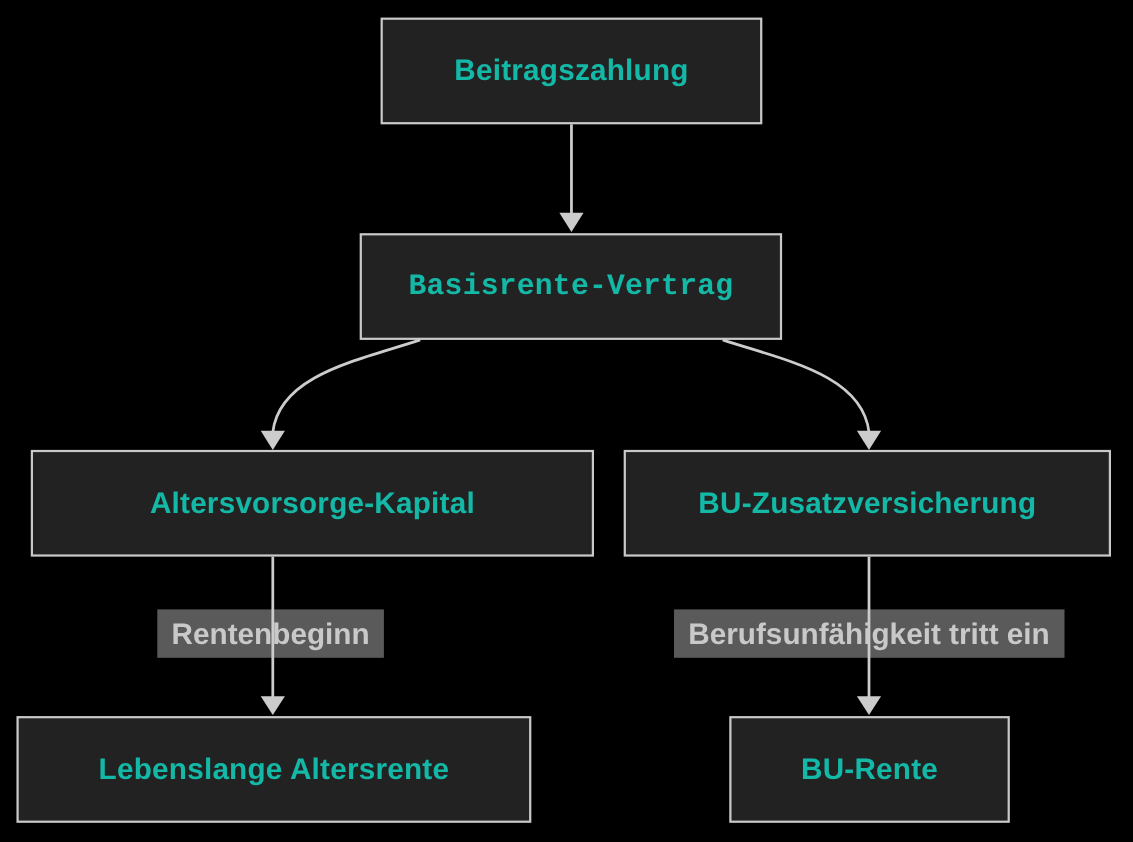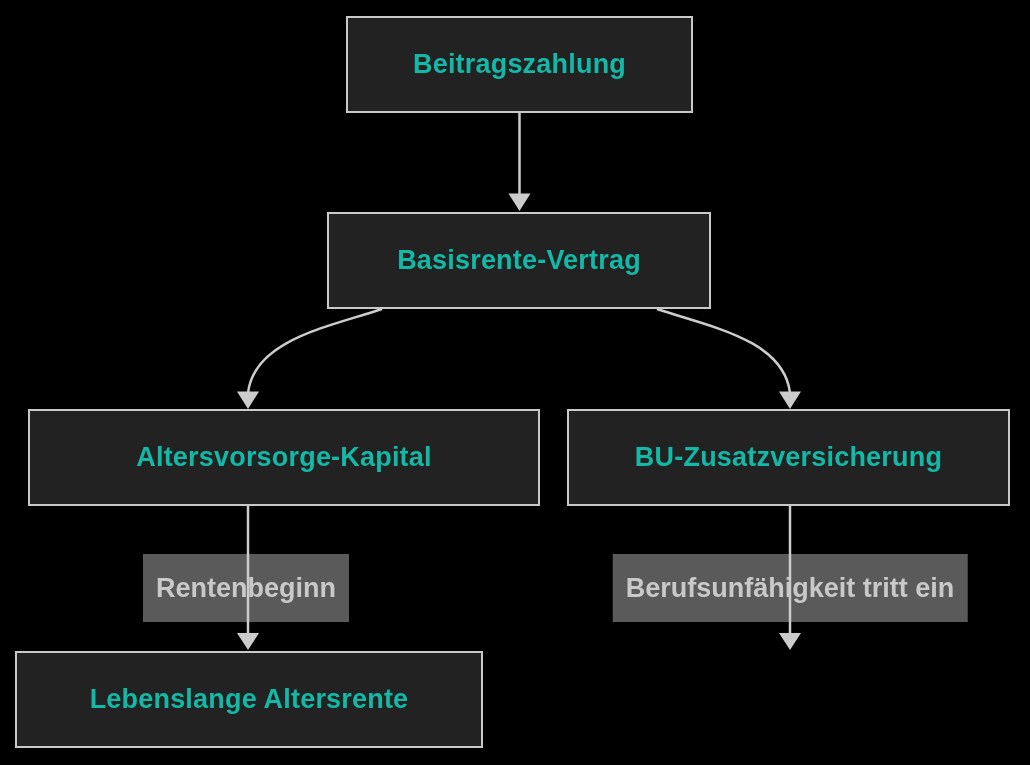--- a/index.html
+++ b/index.html
@@ -25,33 +25,33 @@
     font-size: 27px;
     font-weight: bold;
     display: flex;
     align-items: center;
     justify-content: center;
     text-align: center;
     white-space: nowrap;
     letter-spacing: 0.2px;
   }
   .n-beitragszahlung        { left: 346px; top: 16px;  width: 347px; height: 97px; }
-  .n-basisrente             { left: 327px; top: 212px; width: 384px; height: 97px; }
+  .n-basisrente             { left: 327px; top: 212px; width: 384px; height: 97px; font-family: Liberation Mono, monospace; }
   .n-altersvorsorge         { left: 28px;  top: 409px; width: 512px; height: 97px; }
   .n-bu-zusatz              { left: 567px; top: 409px; width: 443px; height: 97px; }
   .n-lebenslange            { left: 15px;  top: 651px; width: 468px; height: 97px; }
   .n-bu-rente               { left: 663px; top: 651px; width: 255px; height: 97px; }
 
   .edge-label {
     position: absolute;
     z-index: 1;
     top: 554px;
     height: 44px;
     line-height: 44px;
-    padding: 12px 13px;
+    padding: 0 13px;
     background: #5a5a5a;
     color: #c9c9c9;
     font-size: 27px;
     font-weight: bold;
     white-space: nowrap;
     transform: translateX(-50%);
   }
   .l-rentenbeginn   { left: 246px; }
   .l-berufsunfaehig { left: 790px; }
 
@@ -90,20 +90,23 @@
   </div>
 
   <div class="node n-bu-zusatz">
     <span>BU-Zusatzversicherung</span>
   </div>
 
   <div class="node n-lebenslange">
     <span>Lebenslange Altersrente</span>
   </div>
 
+  <div class="node n-bu-rente">
+    <span>BU-Rente</span>
+  </div>
 
   <div class="edge-label l-rentenbeginn">Rentenbeginn</div>
 
   <div class="edge-label l-berufsunfaehig">Berufsunfähigkeit tritt ein</div>
 
   <svg class="arrows" width="1030" height="765" viewBox="0 0 1030 765">
 
     <g>
       <path d="M 519.5 113 L 519.5 195"></path>
       <polygon points="508.5,193.5 530.5,193.5 519.5,211"></polygon>

